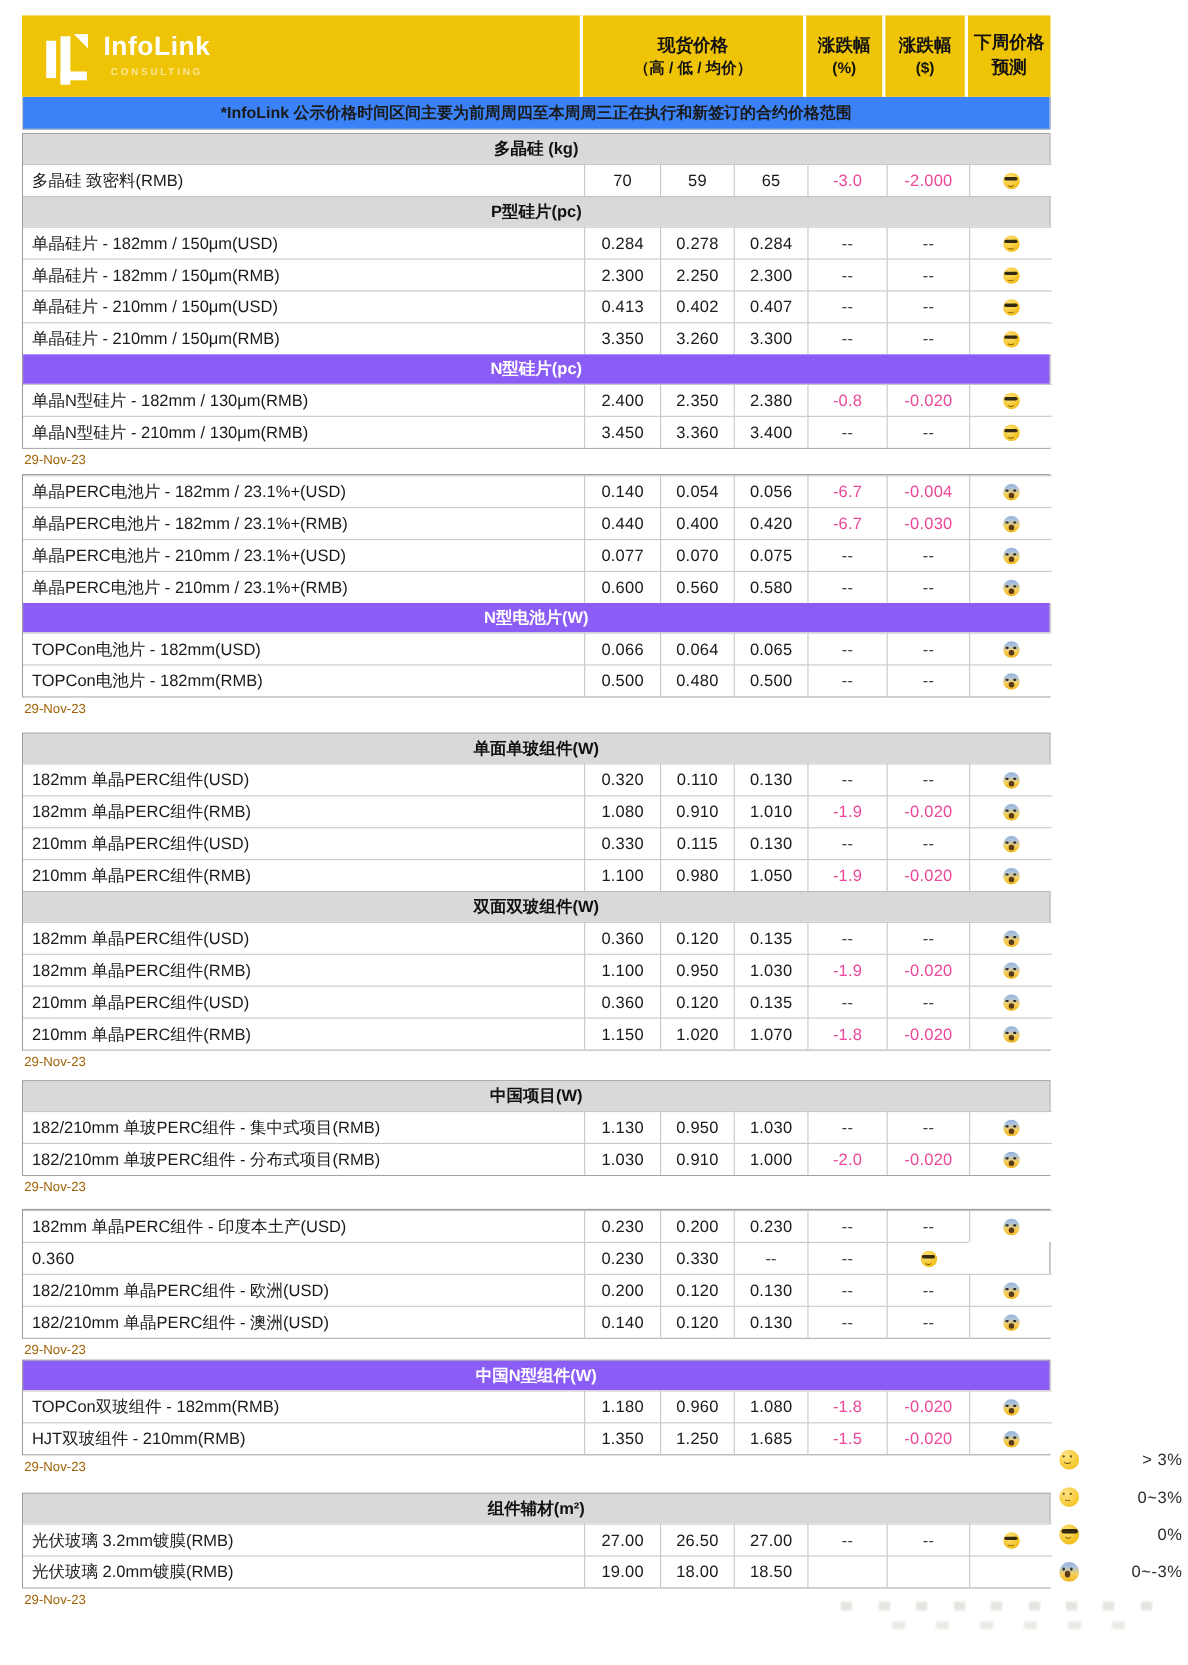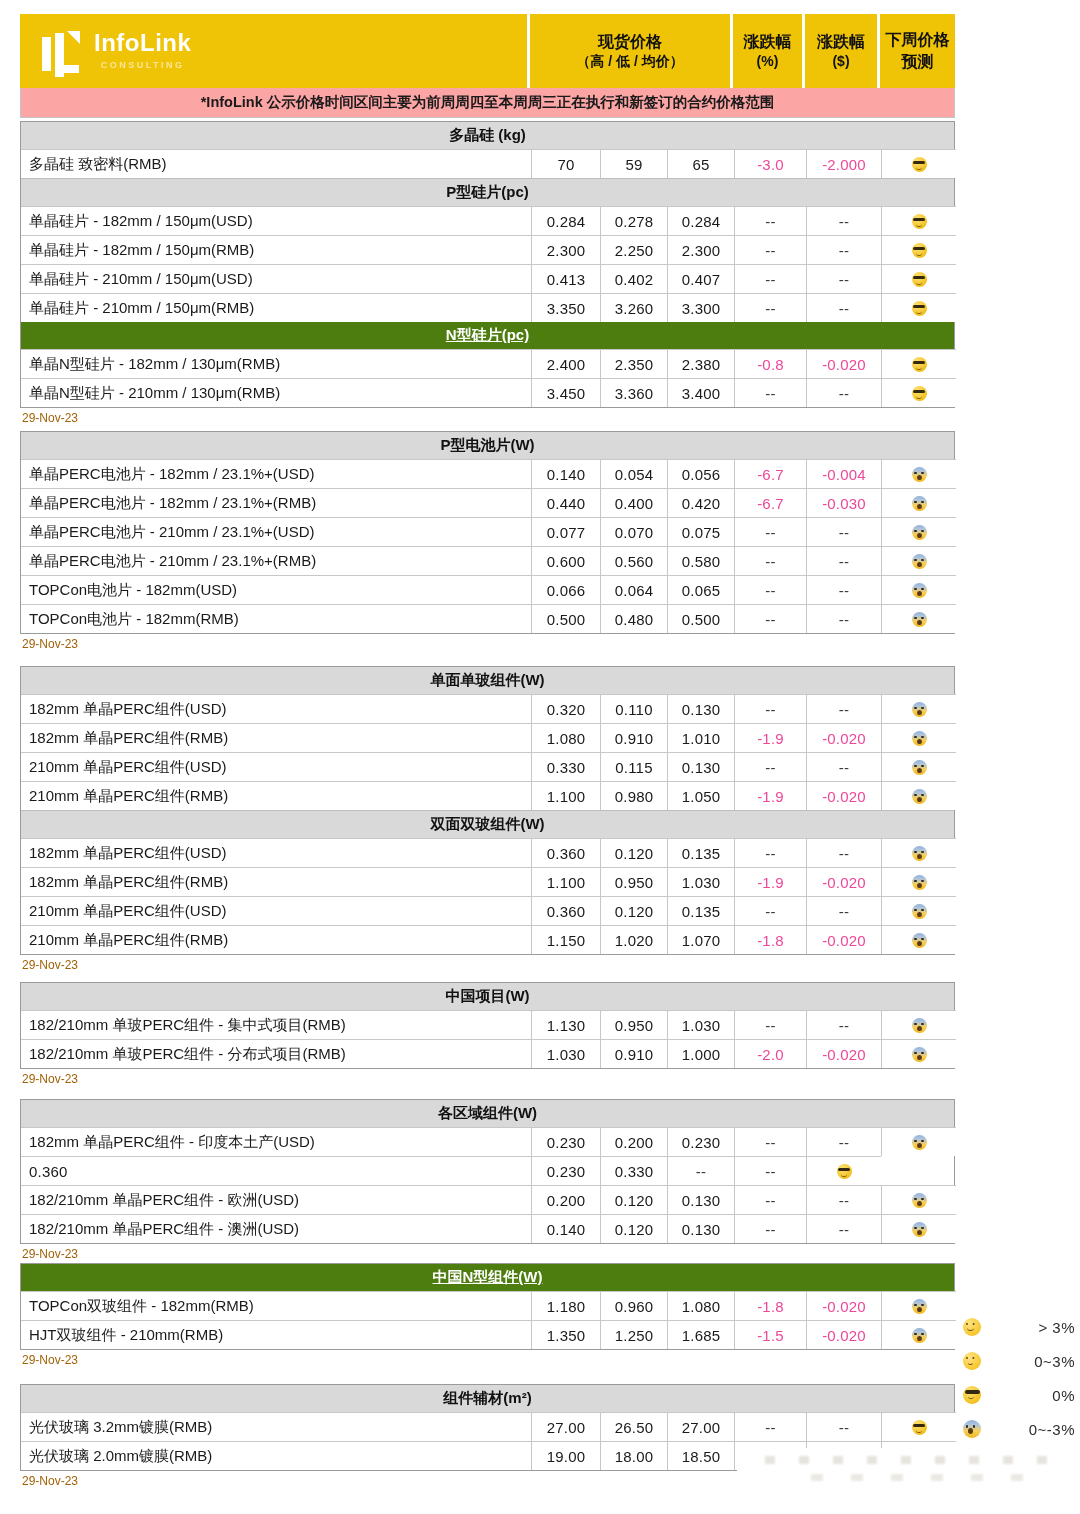--- a/index.html
+++ b/index.html
@@ -17,29 +17,29 @@
   .logo-row{display:flex;align-items:center;gap:12px;}
   .lmark{position:relative;width:40px;height:44px;}
   .lmark .b1{position:absolute;left:0;top:5px;width:9px;height:34px;background:#fff;}
   .lmark .b2{position:absolute;left:13px;top:0;width:9px;height:44px;background:#fff;}
   .lmark .foot{position:absolute;left:13px;top:36px;width:24px;height:8px;background:#fff;}
   .lmark .flag{position:absolute;left:25px;top:2px;width:13px;height:13px;background:#fff;clip-path:polygon(0 0,100% 0,100% 100%);}
   .brand{color:#fff;font-weight:bold;font-size:24px;letter-spacing:.5px;line-height:1;}
   .brand-sub{color:#fbe598;font-size:9px;letter-spacing:2.5px;margin-top:4px;}
 
   
-  .note{box-sizing:border-box;height:30px;border:1px solid #c4c4c4;border-top:none;display:flex;align-items:center;justify-content:center;font-weight:bold;font-size:14.5px;background:#fca5a5;}
+  .note{box-sizing:border-box;height:30px;border:1px solid #c4c4c4;border-top:none;display:flex;align-items:center;justify-content:center;font-weight:bold;font-size:14.5px;background:#3b82f6;}
 
   
   .block{border:1px solid #9a9a9a;background:#fff;}
   .b1{margin-top:3px;} .b2{margin-top:4px;} .b3{margin-top:13px;} .b4{margin-top:8px;}
   .b5{margin-top:11px;} .b6{margin-top:0px;} .b7{margin-top:15px;}
   .sec-h{height:27px;display:flex;align-items:center;justify-content:center;font-weight:bold;font-size:15px;}
   .sec-h.light{background:#d9d9d9;color:#111;border-top:1px solid #bdbdbd;}
-  .sec-h.dark{background:#4d7c0f;color:#fff;text-decoration:underline;}
+  .sec-h.dark{background:#8b5cf6;color:#fff;}
   .block > .sec-h:first-child{border-top:none;}
   .row{display:grid;grid-template-columns:510px 69px 67px 67px 72px 75px 75px;height:29px;}
   .cell{box-sizing:border-box;border-top:1px solid #c7c7c7;border-left:1px solid #c7c7c7;display:flex;align-items:center;justify-content:center;font-size:15px;background:#fff;}
   .row .cell:first-child{border-left:none;justify-content:flex-start;padding-left:8px;}
   .cell.num{letter-spacing:.2px;}
   .cell.neg{color:#c4414b;}
   .cell.change{color:#3d3d3d;}
   .cell.change.neg{color:#ec4899;}
   .date{font-size:12px;color:#a16207;padding:3px 2px 2px 2px;height:14px;line-height:14px;}
 
@@ -201,23 +201,20 @@
           <div class="cell num">3.400</div>
           <div class="cell num change">--</div>
           <div class="cell num change">--</div>
           <div class="cell ">
             <span class="emo cool"></span>
           </div>
         </div>
       </div>
       <div class="date">29-Nov-23</div>
       <div class="block b2">
-        <div class="sec-h light">
-          <span>P型电池片(W)</span>
-        </div>
         <div class="row">
           <div class="cell label">单晶PERC电池片 - 182mm / 23.1%+(USD)</div>
           <div class="cell num">0.140</div>
           <div class="cell num">0.054</div>
           <div class="cell num">0.056</div>
           <div class="cell num change neg">-6.7</div>
           <div class="cell num change neg">-0.004</div>
           <div class="cell ">
             <span class="emo scream"></span>
           </div>
@@ -248,20 +245,23 @@
           <div class="cell label">单晶PERC电池片 - 210mm / 23.1%+(RMB)</div>
           <div class="cell num">0.600</div>
           <div class="cell num">0.560</div>
           <div class="cell num">0.580</div>
           <div class="cell num change">--</div>
           <div class="cell num change">--</div>
           <div class="cell ">
             <span class="emo scream"></span>
           </div>
         </div>
+        <div class="sec-h dark">
+          <span>N型电池片(W)</span>
+        </div>
         <div class="row">
           <div class="cell label">TOPCon电池片 - 182mm(USD)</div>
           <div class="cell num">0.066</div>
           <div class="cell num">0.064</div>
           <div class="cell num">0.065</div>
           <div class="cell num change">--</div>
           <div class="cell num change">--</div>
           <div class="cell ">
             <span class="emo scream"></span>
           </div>
@@ -398,23 +398,20 @@
           <div class="cell num">1.000</div>
           <div class="cell num change neg">-2.0</div>
           <div class="cell num change neg">-0.020</div>
           <div class="cell ">
             <span class="emo scream"></span>
           </div>
         </div>
       </div>
       <div class="date">29-Nov-23</div>
       <div class="block b5">
-        <div class="sec-h light">
-          <span>各区域组件(W)</span>
-        </div>
         <div class="row">
           <div class="cell label">182mm 单晶PERC组件 - 印度本土产(USD)</div>
           <div class="cell num">0.230</div>
           <div class="cell num">0.200</div>
           <div class="cell num">0.230</div>
           <div class="cell num change">--</div>
           <div class="cell num change">--</div>
           <div class="cell ">
             <span class="emo scream"></span>
           </div>

